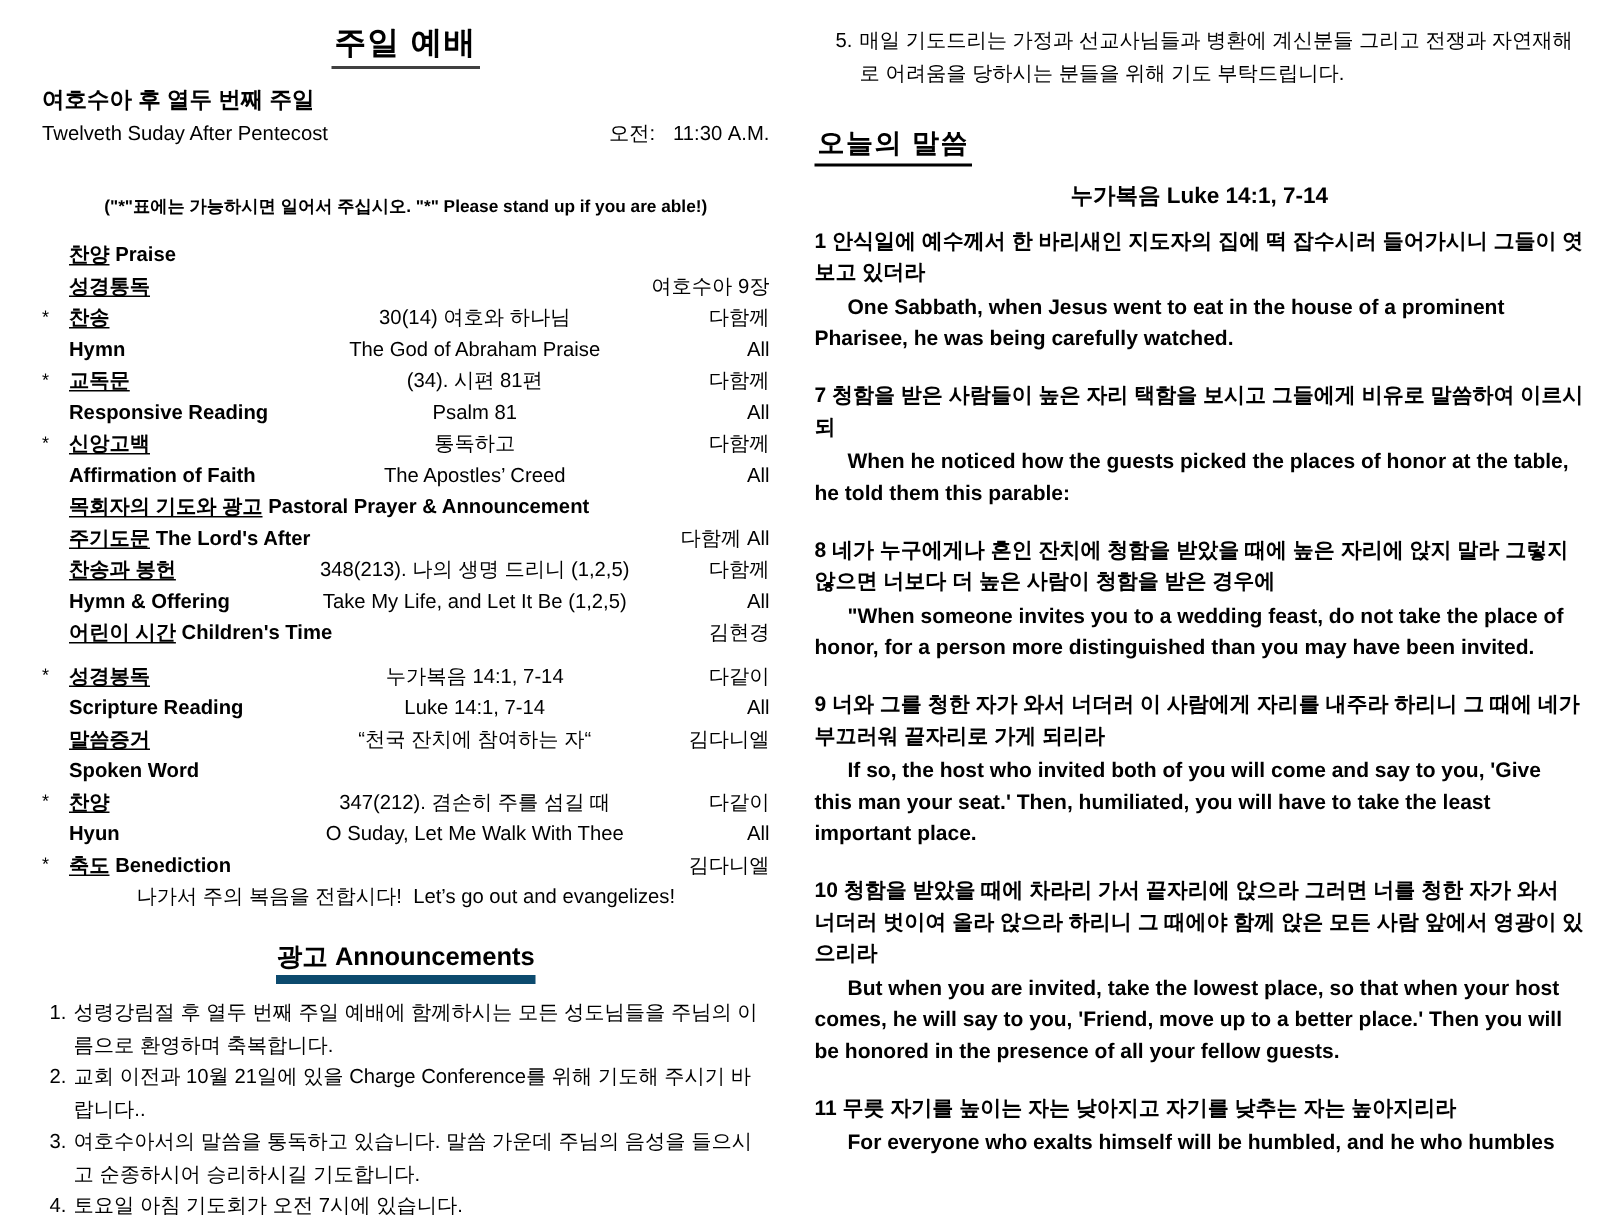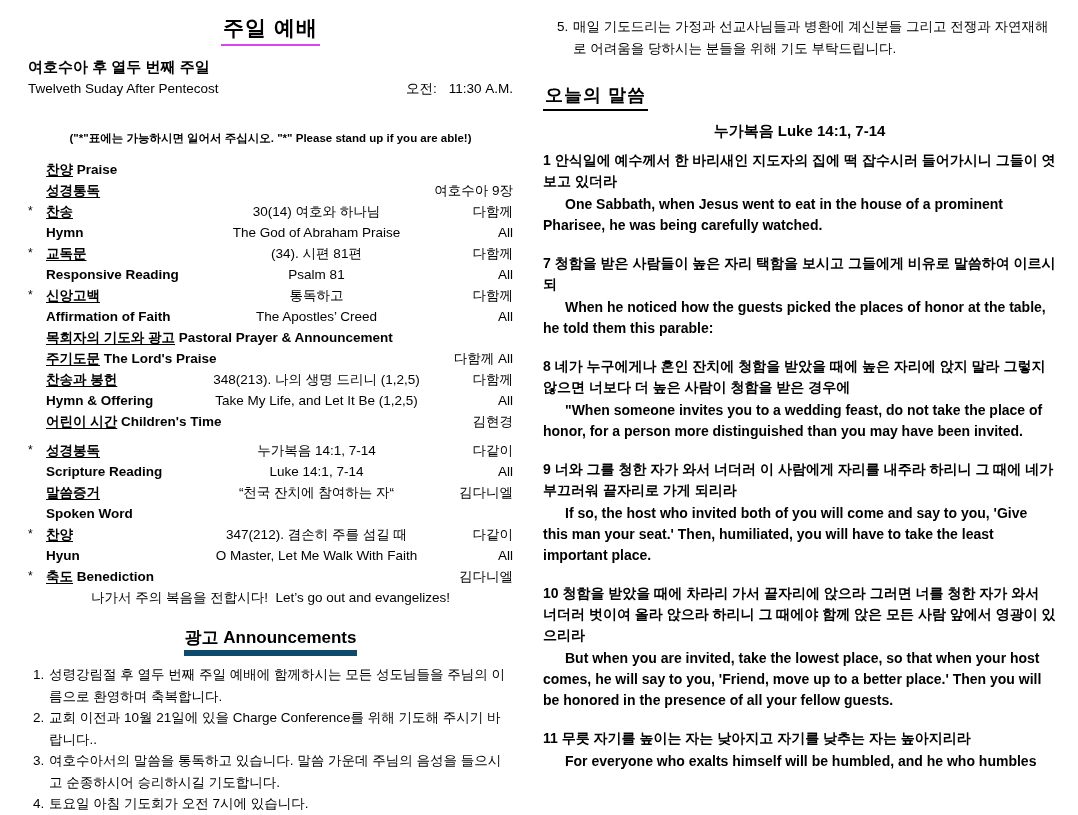--- a/index.html
+++ b/index.html
@@ -11,21 +11,21 @@
     overflow:hidden;
   }
   .col{position:absolute;top:0;height:815px;box-sizing:border-box;}
   .col.left{left:0;width:539px;padding:14px 26px 0 28px;}
   .col.right{left:539px;width:539px;padding:16px 22px 0 4px;}
 
   
   .title-wrap{text-align:center;margin-bottom:10px;}
   .main-title{
     display:inline-block;font-size:21px;font-weight:bold;
-    border-bottom:2px solid #d946ef;padding:0 2px 2px 2px;letter-spacing:1px;
+    border-bottom:2px solid #404040;padding:0 2px 2px 2px;letter-spacing:1px;
   }
   .subtitle-ko{font-size:15px;font-weight:bold;line-height:22px;}
   .subtitle-row{display:flex;justify-content:space-between;font-size:13.5px;line-height:21px;}
   .time .t-label{margin-right:12px;}
   .stand-note{
     margin-top:32px;text-align:center;font-size:11.5px;font-weight:bold;
     white-space:pre-wrap;line-height:15px;
   }
   .order{margin-top:13px;}
   .order-row{
@@ -144,21 +144,21 @@
 
   <div class="order-row">
     <span class="o-star"></span>
     <span class="o-label"><span class="o-label-u">목회자의 기도와 광고</span><span class="o-label-rest"> Pastoral Prayer &amp; Announcement</span></span>
     <span class="o-center"></span>
     <span class="o-right"></span>
   </div>
 
   <div class="order-row">
     <span class="o-star"></span>
-    <span class="o-label"><span class="o-label-u">주기도문</span><span class="o-label-rest"> The Lord's Praise</span></span>
+    <span class="o-label"><span class="o-label-u">주기도문</span><span class="o-label-rest"> The Lord's After</span></span>
     <span class="o-center"></span>
     <span class="o-right">다함께 All</span>
   </div>
 
   <div class="order-row">
     <span class="o-star"></span>
     <span class="o-label"><span class="o-label-u">찬송과 봉헌</span><span class="o-label-rest"></span></span>
     <span class="o-center">348(213). 나의 생명 드리니 (1,2,5)</span>
     <span class="o-right">다함께</span>
   </div>
@@ -208,21 +208,21 @@
   <div class="order-row">
     <span class="o-star">*</span>
     <span class="o-label"><span class="o-label-u">찬양</span><span class="o-label-rest"></span></span>
     <span class="o-center">347(212). 겸손히 주를 섬길 때</span>
     <span class="o-right">다같이</span>
   </div>
 
   <div class="order-row">
     <span class="o-star"></span>
     <span class="o-label"><span class="o-label-u"></span><span class="o-label-rest">Hyun</span></span>
-    <span class="o-center">O Master, Let Me Walk With Faith</span>
+    <span class="o-center">O Suday, Let Me Walk With Thee</span>
     <span class="o-right">All</span>
   </div>
 
   <div class="order-row">
     <span class="o-star">*</span>
     <span class="o-label"><span class="o-label-u">축도</span><span class="o-label-rest"> Benediction</span></span>
     <span class="o-center"></span>
     <span class="o-right">김다니엘</span>
   </div>
 </div>

